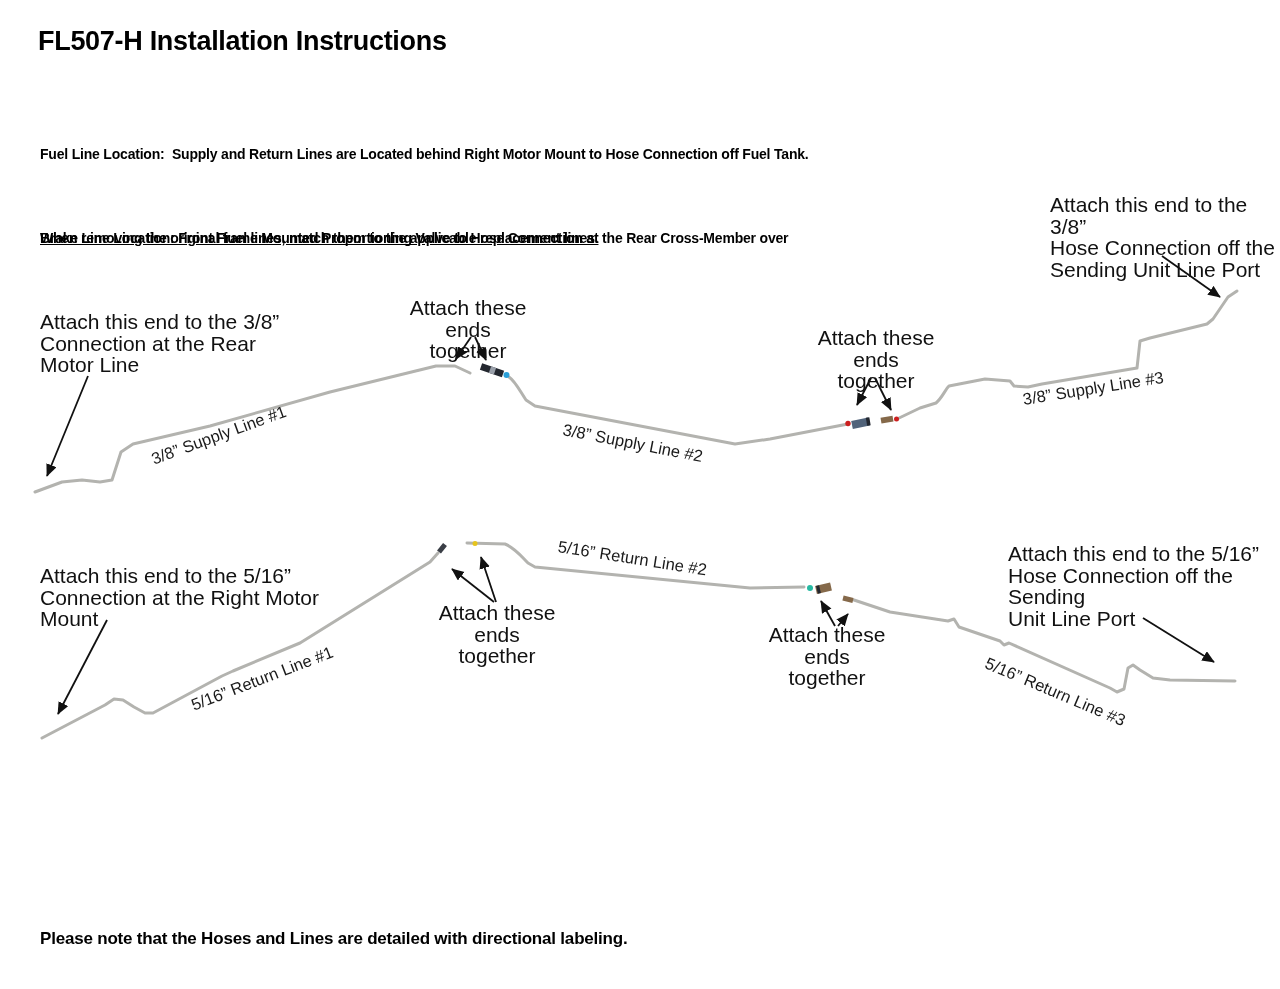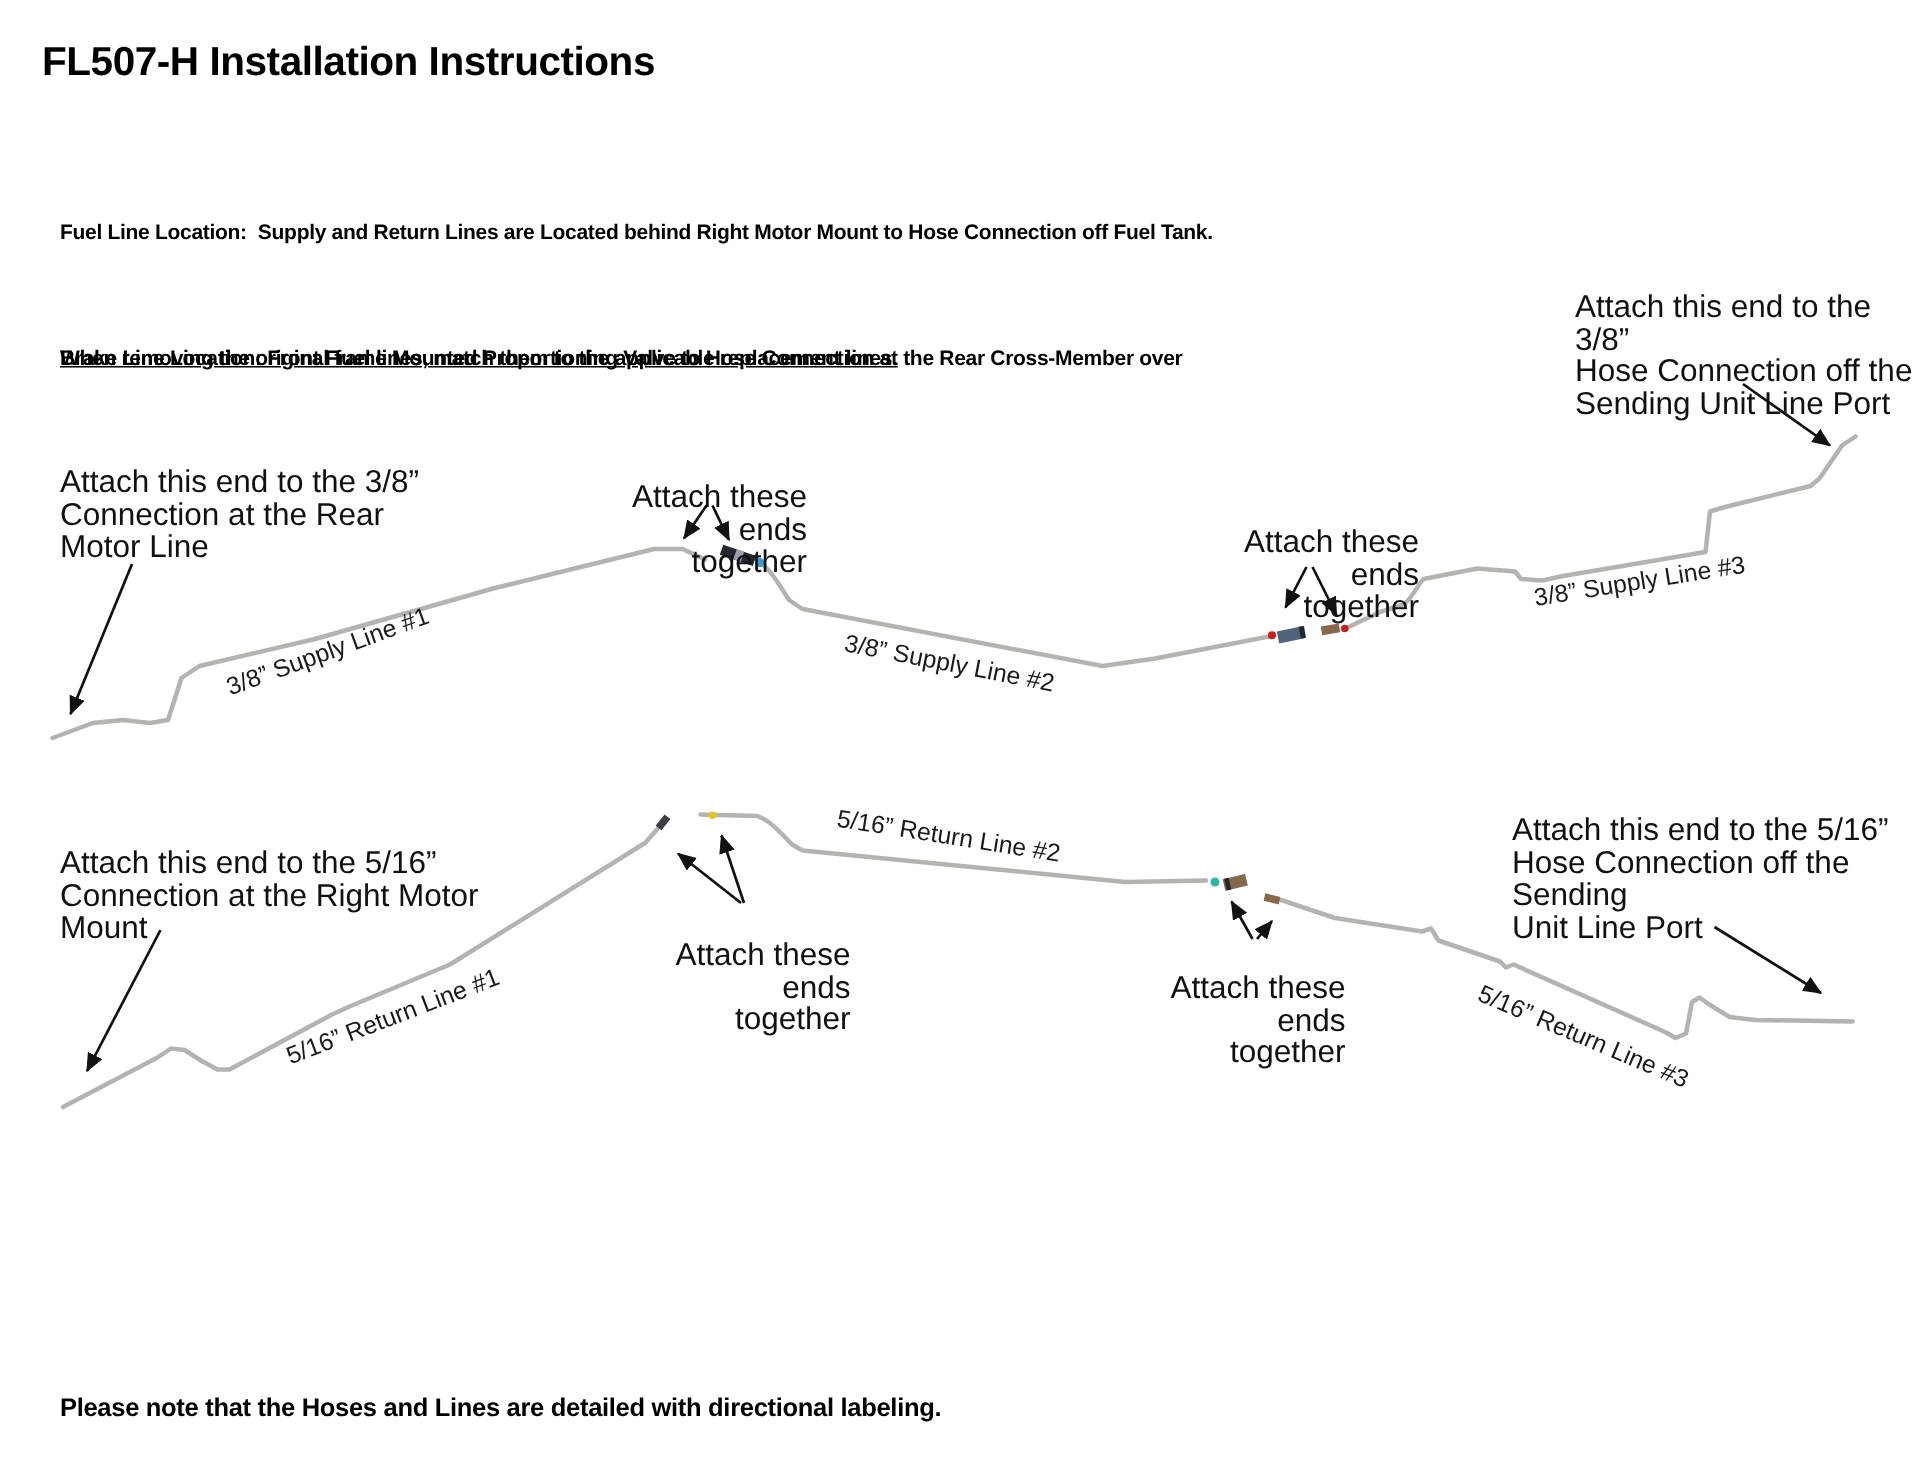--- a/index.html
+++ b/index.html
@@ -1,27 +1,27 @@
 <!DOCTYPE html>
 <html><head>
 <meta charset="utf-8">
 <style>
   html,body{margin:0;padding:0;}
   body{
     width:1280px;height:989px;position:relative;background:#ffffff;
     font-family:"Liberation Sans",sans-serif;color:#000;overflow:hidden;
   }
   .abs{position:absolute;}
-  .title{left:28px;top:26px;font-size:27px;font-weight:700;letter-spacing:-0.3px;}
+  .title{left:38px;top:26px;font-size:27px;font-weight:700;letter-spacing:-0.3px;}
   .para{left:40px;font-size:14px;font-weight:700;line-height:28px;white-space:pre-wrap;letter-spacing:-0.2px;}
   .intro{top:84px;}
   .removal{top:224px;text-decoration:underline;}
   .footer{top:874px;font-size:17px;line-height:26px;}
   .ann{font-size:21px;font-weight:400;line-height:21.5px;color:#111;}
-  .ann.center{text-align:right;margin-top:24px;}
+  .ann.center{text-align:center;}
   .lbl{font-size:16.5px;font-weight:400;color:#1a1a1a;transform-origin:0 50%;white-space:nowrap;}
   svg{position:absolute;left:0;top:0;}
   .tube{fill:none;stroke:#b3b3af;stroke-width:3;stroke-linejoin:round;stroke-linecap:round;}
   .arrow{fill:none;stroke:#111111;stroke-width:1.8;}
 </style>
 </head>
 <body>
 
 <svg width="1280" height="989" viewBox="0 0 1280 989">
   <defs>

